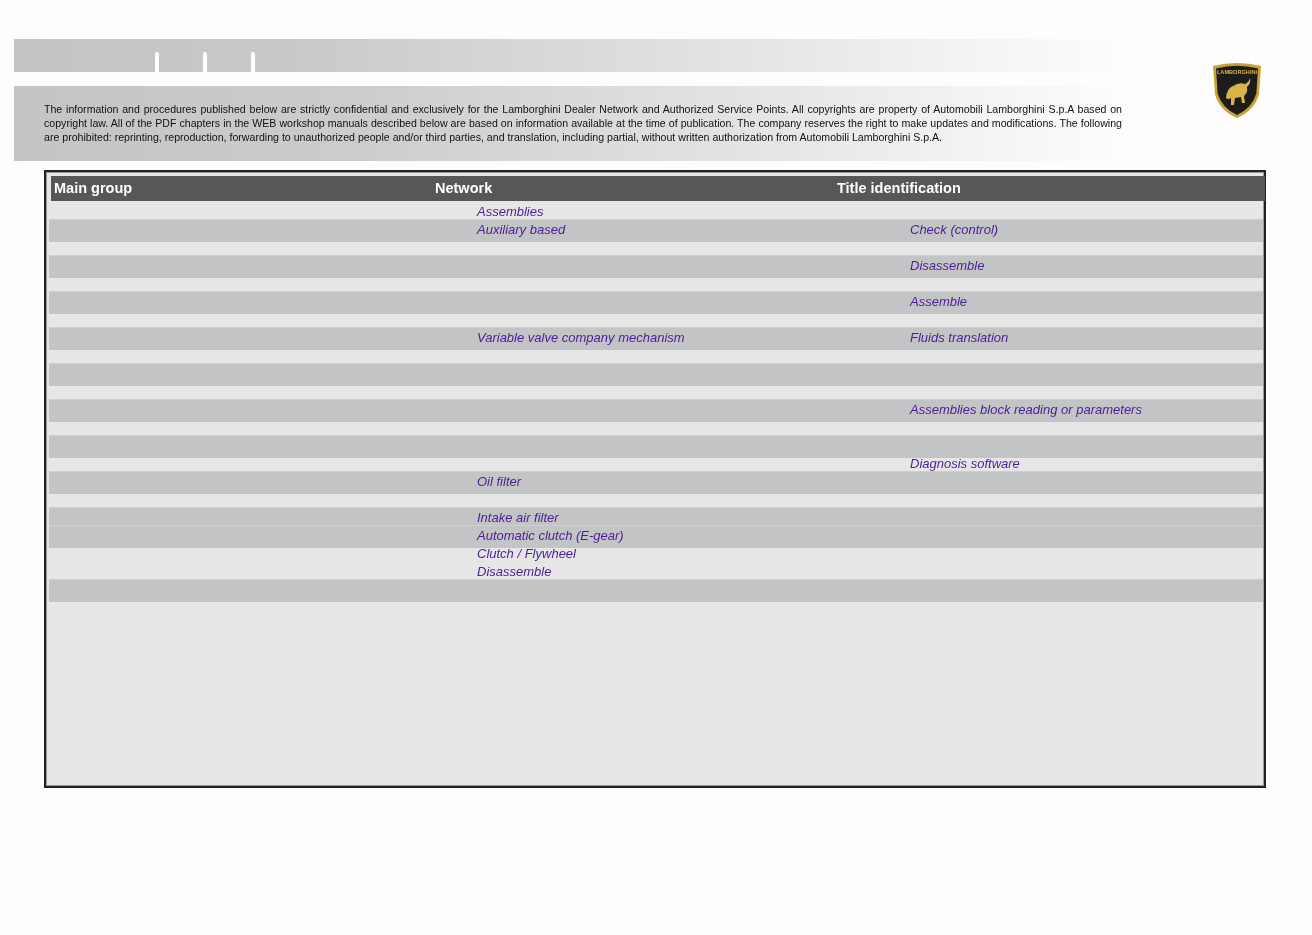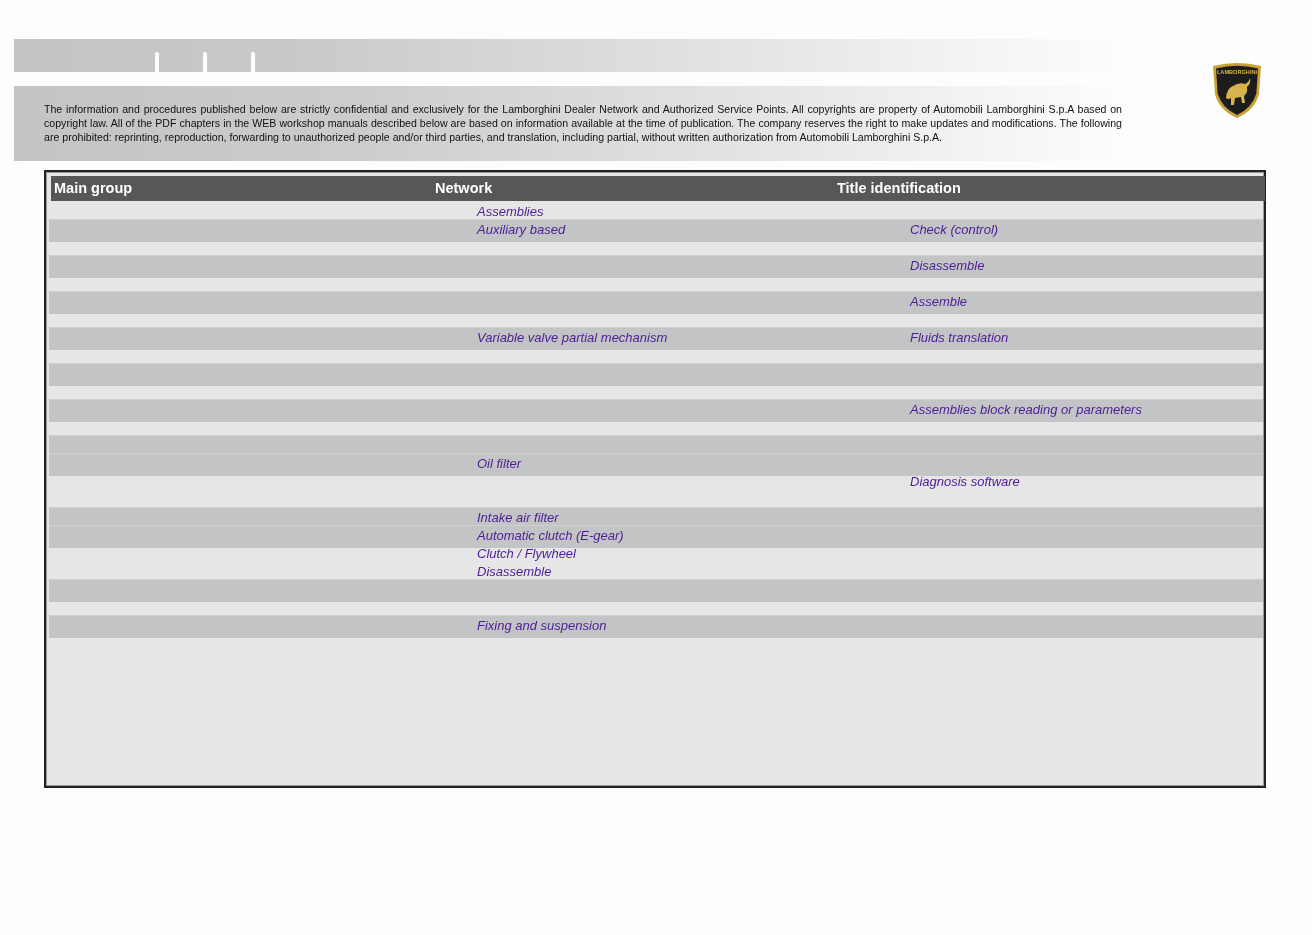--- a/index.html
+++ b/index.html
@@ -110,21 +110,21 @@
         <span class="c-sub"></span>
         <span class="c-title">Assemble</span>
       </div>
     <div class="row">
         <span class="c-main"></span>
         <span class="c-sub"></span>
         <span class="c-title"></span>
       </div>
     <div class="row dark">
         <span class="c-main"></span>
-        <span class="c-sub">Variable valve partial mechanism</span>
+        <span class="c-sub">Variable valve company mechanism</span>
         <span class="c-title">Fluids translation</span>
       </div>
     <div class="row">
         <span class="c-main"></span>
         <span class="c-sub"></span>
         <span class="c-title"></span>
       </div>
     <div class="row dark">
         <span class="c-main"></span>
         <span class="c-sub"></span>
@@ -143,33 +143,33 @@
     <div class="row">
         <span class="c-main"></span>
         <span class="c-sub"></span>
         <span class="c-title"></span>
       </div>
     <div class="row dark">
         <span class="c-main"></span>
         <span class="c-sub"></span>
         <span class="c-title"></span>
       </div>
+    <div class="row">
+        <span class="c-main"></span>
+        <span class="c-sub"></span>
+        <span class="c-title">Diagnosis software</span>
+      </div>
     <div class="row dark">
         <span class="c-main"></span>
         <span class="c-sub">Oil filter</span>
         <span class="c-title"></span>
       </div>
     <div class="row">
         <span class="c-main"></span>
         <span class="c-sub"></span>
-        <span class="c-title">Diagnosis software</span>
-      </div>
-    <div class="row">
-        <span class="c-main"></span>
-        <span class="c-sub"></span>
         <span class="c-title"></span>
       </div>
     <div class="row dark">
         <span class="c-main"></span>
         <span class="c-sub">Intake air filter</span>
         <span class="c-title"></span>
       </div>
     <div class="row dark">
         <span class="c-main"></span>
         <span class="c-sub">Automatic clutch (E-gear)</span>
@@ -188,19 +188,14 @@
     <div class="row dark">
         <span class="c-main"></span>
         <span class="c-sub"></span>
         <span class="c-title"></span>
       </div>
     <div class="row">
         <span class="c-main"></span>
         <span class="c-sub"></span>
         <span class="c-title"></span>
       </div>
-    <div class="row dark">
-        <span class="c-main"></span>
-        <span class="c-sub">Fixing and suspension</span>
-        <span class="c-title"></span>
-      </div>
   </div>
 </div>
 
 </body></html>

